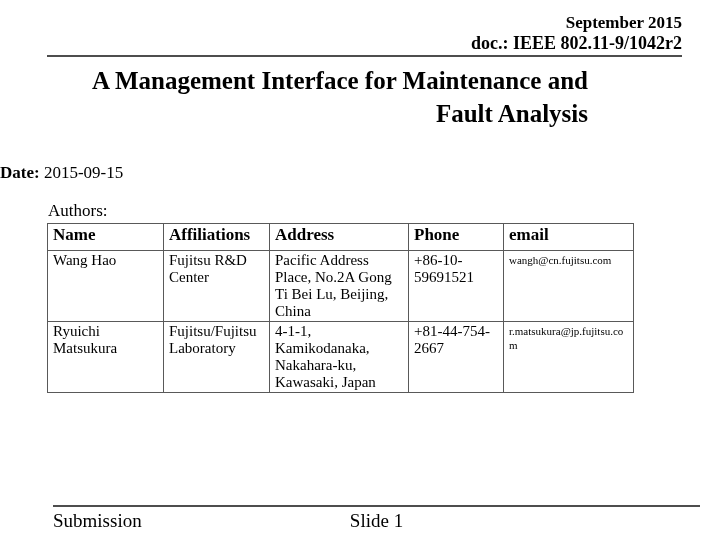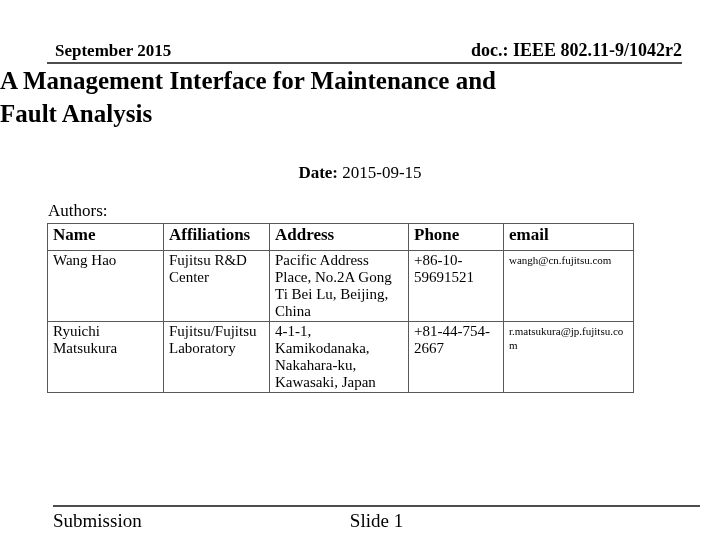--- a/index.html
+++ b/index.html
@@ -8,51 +8,52 @@
     position: relative;
     background: #ffffff;
     color: #000000;
     font-family: "Liberation Serif", serif;
     overflow: hidden;
   }
 
   
   .header {
     position: absolute;
-    left: 47px; top: 40px;
+    left: 47px; top: 13px;
     width: 635px;
     display: flex;
     justify-content: space-between;
     align-items: flex-end;
     border-bottom: 2px solid #4d4d4d;
     padding-bottom: 1px;
     font-weight: bold;
+    flex-direction: column;
   }
   .header-left  { font-size: 17px; padding-left: 8px; }
   .header-right { font-size: 18px; }
 
   
   .title {
     position: absolute;
     top: 64px; left: 0;
     width: 588px;
     margin: 0;
-    text-align: left;
+    text-align: right;
     font-size: 25px;
     font-weight: bold;
     line-height: 1.32;
   }
   .title-line { display: block; }
 
   
   .date-line {
     position: absolute;
     top: 163px; left: 0;
     width: 720px;
-    text-align: center;
+    text-align: left;
     font-size: 17px;
   }
   .date-label { font-weight: bold; }
 
   
   .authors-label {
     position: absolute;
     top: 201px; left: 48px;
     font-size: 17px;
   }

